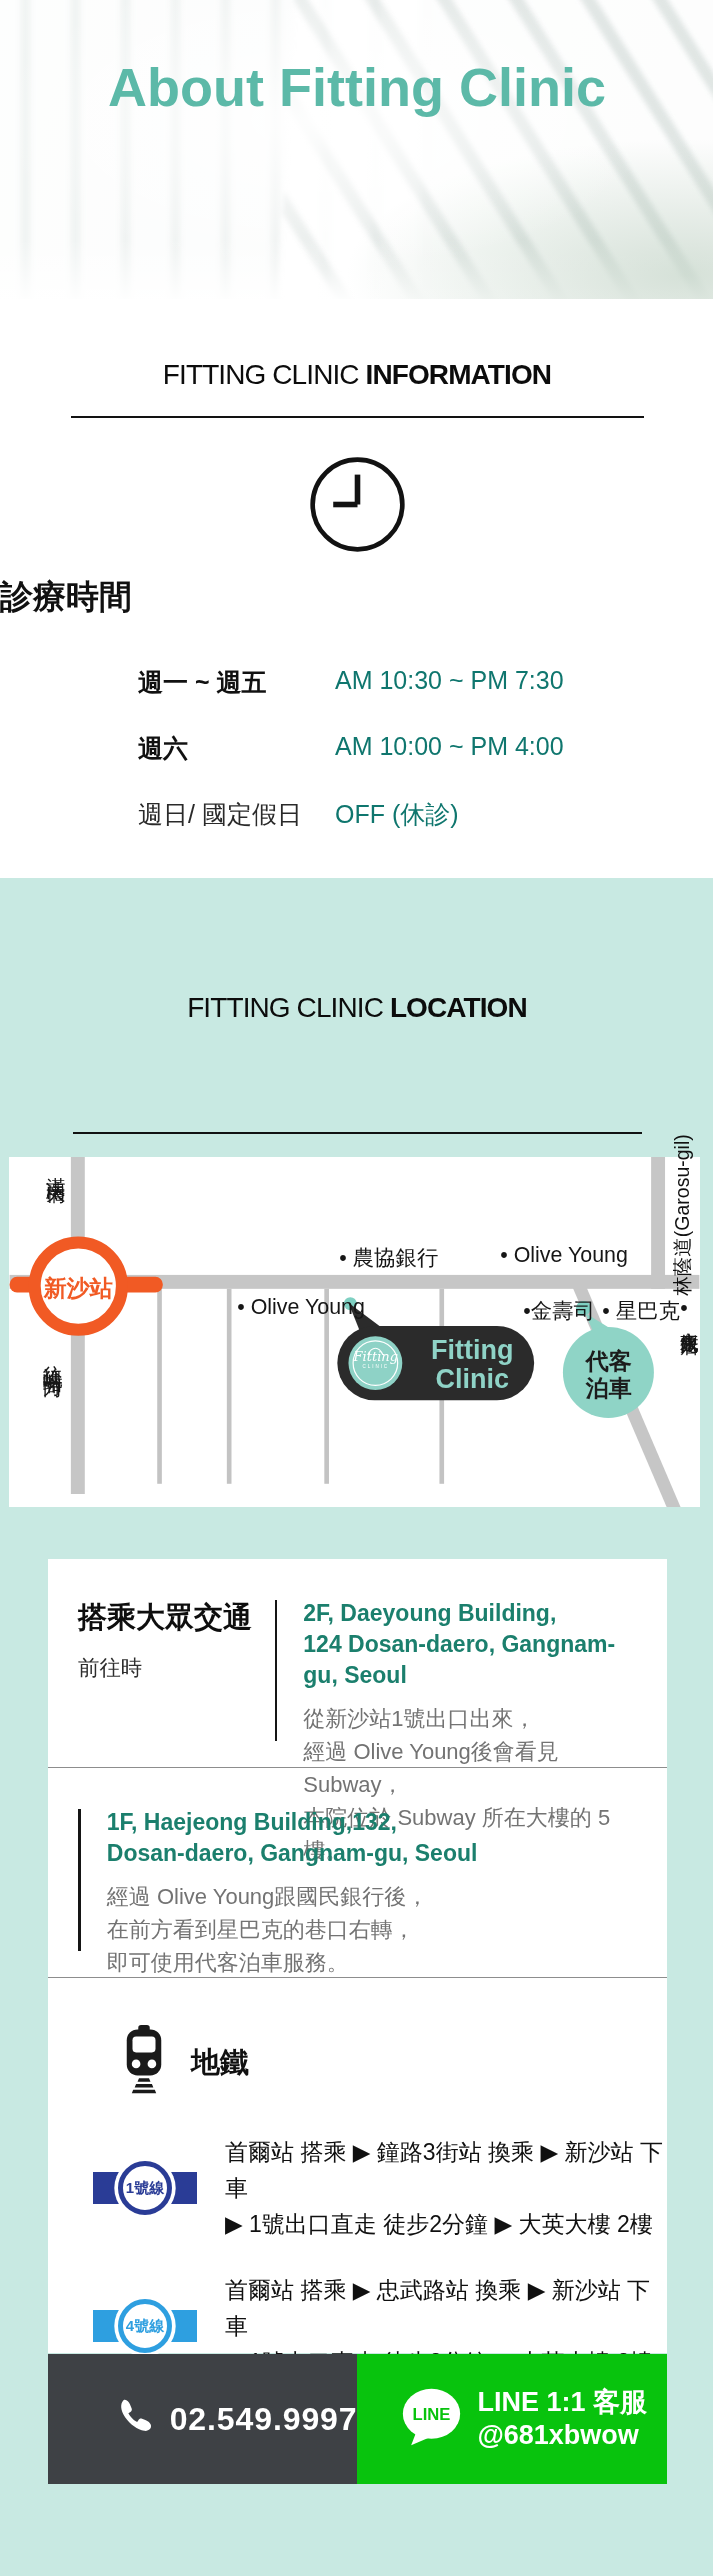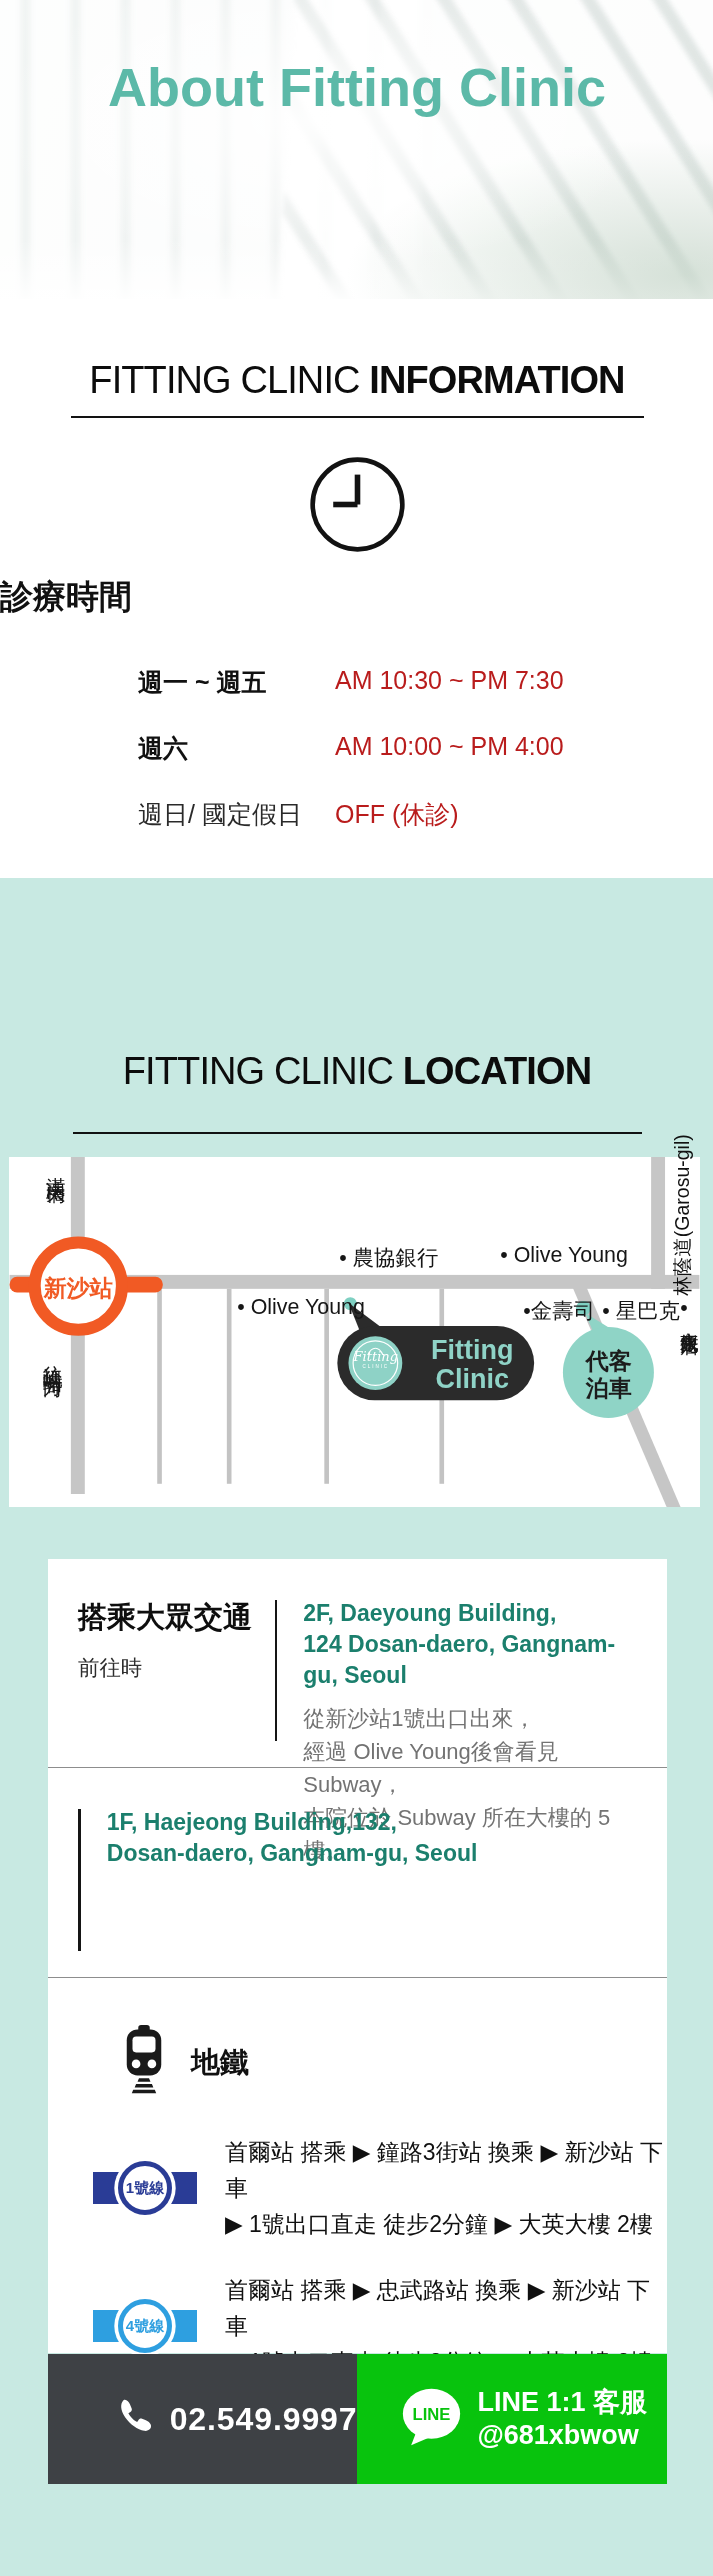--- a/index.html
+++ b/index.html
@@ -17,32 +17,32 @@
         background:repeating-linear-gradient(55deg,rgba(255,255,255,.98) 0 48px,rgba(214,221,219,.6) 48px 61px);
         filter:blur(2.8px);opacity:.9;transform:rotate(3deg);}
   .hero .glow{position:absolute;inset:0;
         background:radial-gradient(ellipse at 45% 40%,rgba(255,255,255,.95) 0%,rgba(255,255,255,0) 60%),
                    radial-gradient(ellipse at 96% 92%,rgba(173,196,178,.5) 0%,rgba(173,196,178,0) 35%),
                    linear-gradient(rgba(255,255,255,0) 80%,rgba(255,255,255,.9) 100%);}
   .hero-title{position:absolute;left:0;top:56px;width:714px;text-align:center;
         font-size:54px;font-weight:bold;color:#5cb9a8;letter-spacing:0px;}
 
   
-  .sec-head{position:absolute;left:0;width:714px;text-align:center;font-size:38px;letter-spacing:-0.9px;color:#0c0c0c;}
+  .sec-head{position:absolute;left:0;width:714px;text-align:center;font-size:28px;letter-spacing:-0.9px;color:#0c0c0c;}
   .sec-head .light{font-weight:normal;}
   .sec-head .bold{font-weight:bold;}
   .head-line{position:absolute;height:1.9px;background:#121212;}
 
   
   .clock{position:absolute;left:308px;top:455px;}
   .hours-title{position:absolute;left:0;top:575px;width:714px;text-align:left;font-size:33px;font-weight:bold;}
   .hours{position:absolute;left:138px;top:658px;width:446px;}
   .hrow{display:flex;margin-bottom:33px;font-size:25px;margin-top:8px;}
   .hrow .hl{width:197px;font-weight:bold;}
-  .hrow .hv{font-weight:normal;color:#b91c1c;}
+  .hrow .hv{font-weight:normal;color:#0f766e;}
   .hrow.light .hl{font-weight:normal;color:#2a2a2a;}
 
   
   .mint{position:absolute;left:0;top:878px;width:714px;height:1698px;background:#c8e9e2;}
 
   
   .map{position:absolute;left:9.3px;top:1157px;width:691px;height:350px;background:#fff;}
   .map-label{position:absolute;font-size:21.4px;color:#161616;white-space:nowrap;}
   .vtext{writing-mode:vertical-rl;letter-spacing:2.8px;font-size:19.5px;}
   .garosu{position:absolute;left:590px;top:46px;width:164px;height:24px;transform:rotate(-90deg);
@@ -126,21 +126,21 @@
       <span class="hv">AM 10:00 ~ PM 4:00</span>
     </div>
     <div class="hrow light">
       <span class="hl">週日/ 國定假日</span>
       <span class="hv">OFF (休診)</span>
     </div>
   </div>
 
   <div class="mint"></div>
 
-  <div class="sec-head" style="top:1050px;">
+  <div class="sec-head" style="top:992px;">
     <span class="light">FITTING CLINIC</span>
     <span> </span>
     <span class="bold">LOCATION</span>
   </div>
   <div class="head-line" style="left:73px;top:1132px;width:569px;"></div>
 
   <div class="map">
     <svg width="691" height="350" viewBox="0 0 743 377" style="position:absolute;left:0;top:0;">
       <rect x="66" y="0" width="15" height="363" fill="#c6c6c6"></rect>
       <rect x="691" y="0" width="15" height="142" fill="#c6c6c6"></rect>
@@ -210,20 +210,25 @@
       </div>
     </div>
 
     <div class="card">
       <div class="card-divider"></div>
       <div>
         <div class="card-addr">
           <div>1F, Haejeong Building,132,</div>
           <div>Dosan-daero, Gangnam-gu, Seoul</div>
         </div>
+        <div class="card-body">
+          <div>經過 Olive Young跟國民銀行後，</div>
+          <div>在前方看到星巴克的巷口右轉，</div>
+          <div>即可使用代客泊車服務。</div>
+        </div>
       </div>
     </div>
 
     <div class="subway">
       <div class="subway-head">
         <span>
           <svg width="46" height="84" viewBox="0 0 64 100">
             <rect x="24" y="0" width="16" height="12" rx="4" fill="#1a1a1a"></rect>
             <rect x="8" y="6" width="48" height="64" rx="15" fill="#1a1a1a"></rect>
             <rect x="16" y="16" width="32" height="22" rx="5" fill="#ffffff"></rect>

